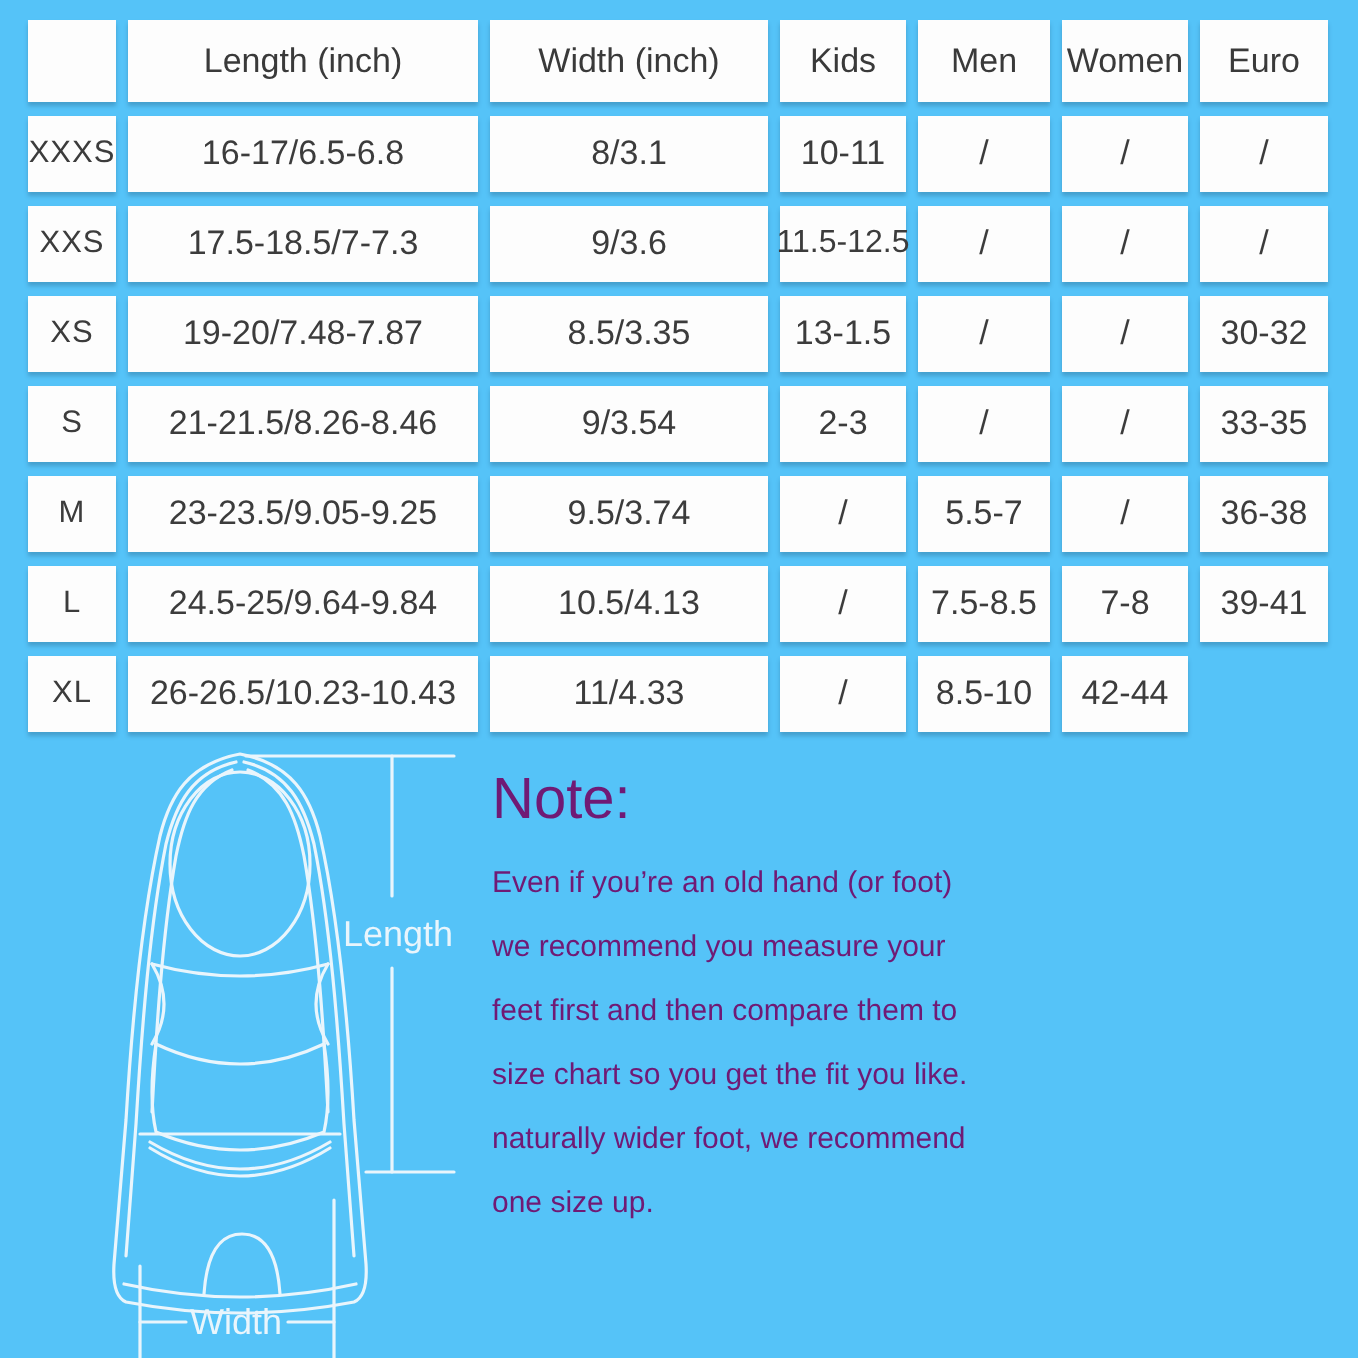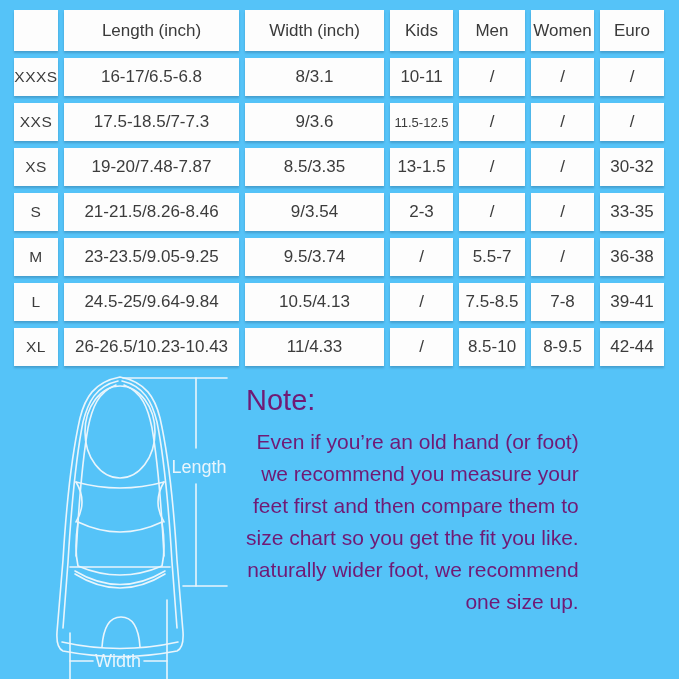--- a/index.html
+++ b/index.html
@@ -18,25 +18,25 @@
   }
   .cell{
     background:#FDFDFD;
     display:flex;align-items:center;justify-content:center;
     font-size:17px;color:#3C3C3C;
     box-shadow:0 2px 2px rgba(25,70,100,.28);
     white-space:nowrap;
   }
   .cell.head{font-size:17px;color:#3A3A3A;}
   .cell.size{font-size:15.5px;letter-spacing:.5px;}
-  .cell.small{font-size:13px;text-align:center;}
+  .cell.small{font-size:16px;text-align:center;}
   
   .note{position:absolute;left:246px;top:384px;color:#701a75;}
   .note-title{font-size:29px;line-height:32px;margin-bottom:10px;}
-  .note-line{font-size:21px;line-height:32px;white-space:nowrap;text-align:right;}
+  .note-line{font-size:15px;line-height:32px;white-space:nowrap;}
   
   .fin-svg{position:absolute;left:30px;top:370px;}
   .fin-svg path, .fin-svg ellipse, .fin-svg line{
     fill:none;stroke:#E9F5FC;stroke-width:1.6;stroke-linecap:round;stroke-linejoin:round;
   }
   .fin-svg text{
     fill:#E9F5FC;font-size:18px;font-family:"Liberation Sans","DejaVu Sans",sans-serif;
   }
 </style>
 </head>
@@ -90,21 +90,20 @@
     <div class="cell">10.5/4.13</div>
     <div class="cell">/</div>
     <div class="cell">7.5-8.5</div>
     <div class="cell">7-8</div>
     <div class="cell">39-41</div>
     <div class="cell size">XL</div>
     <div class="cell">26-26.5/10.23-10.43</div>
     <div class="cell">11/4.33</div>
     <div class="cell">/</div>
     <div class="cell">8.5-10</div>
-    <div class="cell">8-9.5</div>
     <div class="cell">42-44</div>
   </div>
 
 <svg class="fin-svg" width="215" height="309" viewBox="0 0 215 309">
   <g>
 
     <path d="M90 7 C64 12 55 28 50 48 C41 88 36 140 33 190 L27 262 Q26 278 33 281 Q90 292 147 281 Q154 278 153 262 L147 190 C144 140 139 88 130 48 C125 28 116 12 90 7 Z"></path>
 
     <path d="M88 11 C66 16 58 32 53 52 C45 92 41 142 38 192 L33 258"></path>
     <path d="M92 11 C114 16 122 32 127 52 C135 92 139 142 142 192 L147 258"></path>

